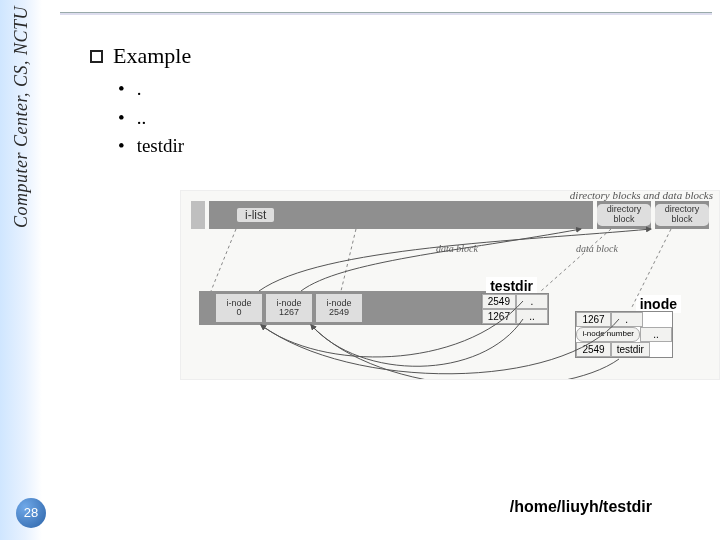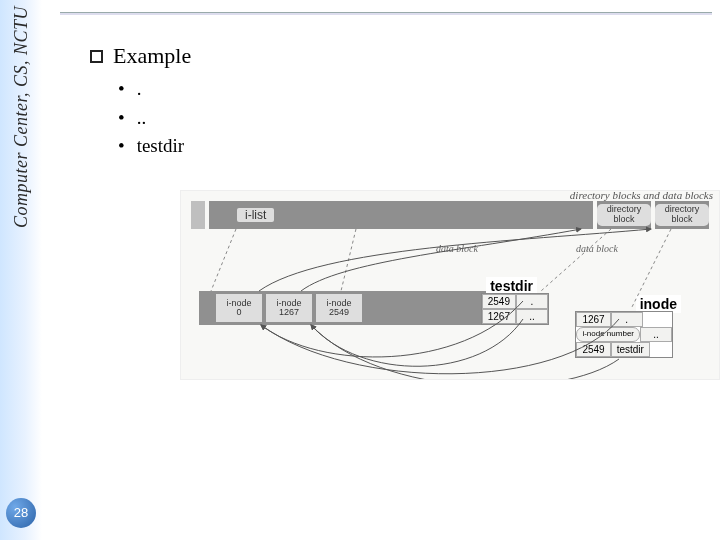--- a/index.html
+++ b/index.html
@@ -27,21 +27,21 @@
     color: #2a2a2a;
     writing-mode: vertical-rl;
     text-orientation: sideways;
     transform: rotate(180deg);
     text-align: right;
     letter-spacing: 0.5px;
     line-height: 42px;
   }
   .page-num {
     position: absolute;
-    left: 6px; bottom: 12px;
+    left: 16px; bottom: 12px;
     width: 30px; height: 30px;
     border-radius: 50%;
     background: radial-gradient(circle at 30% 30%, #6fa8e8, #2c63a8);
     color: #fff;
     font-family: Arial, sans-serif;
     font-size: 13px;
     text-align: center;
     line-height: 30px;
   }
   .content {
@@ -332,13 +332,14 @@
       <path d="M342,110 C280,180 140,180 80,134" stroke="#555" fill="none" marker-end="url(#ah)"></path>
       <path d="M342,128 C300,190 180,190 130,134" stroke="#555" fill="none" marker-end="url(#ah)"></path>
       <path d="M438,128 C380,200 170,200 80,134" stroke="#555" fill="none" marker-end="url(#ah)"></path>
       <path d="M438,168 C380,210 200,208 130,134" stroke="#555" fill="none" marker-end="url(#ah)"></path>
 
       <path d="M120,100 C160,70 280,60 400,38" stroke="#555" fill="none" marker-end="url(#ah)"></path>
       <path d="M78,100 C140,56 340,50 470,38" stroke="#555" fill="none" marker-end="url(#ah)"></path>
     </svg>
   </div>
 
+  <div class="footer-path">/home/liuyh/testdir</div>
 </div>
 
 </body></html>

